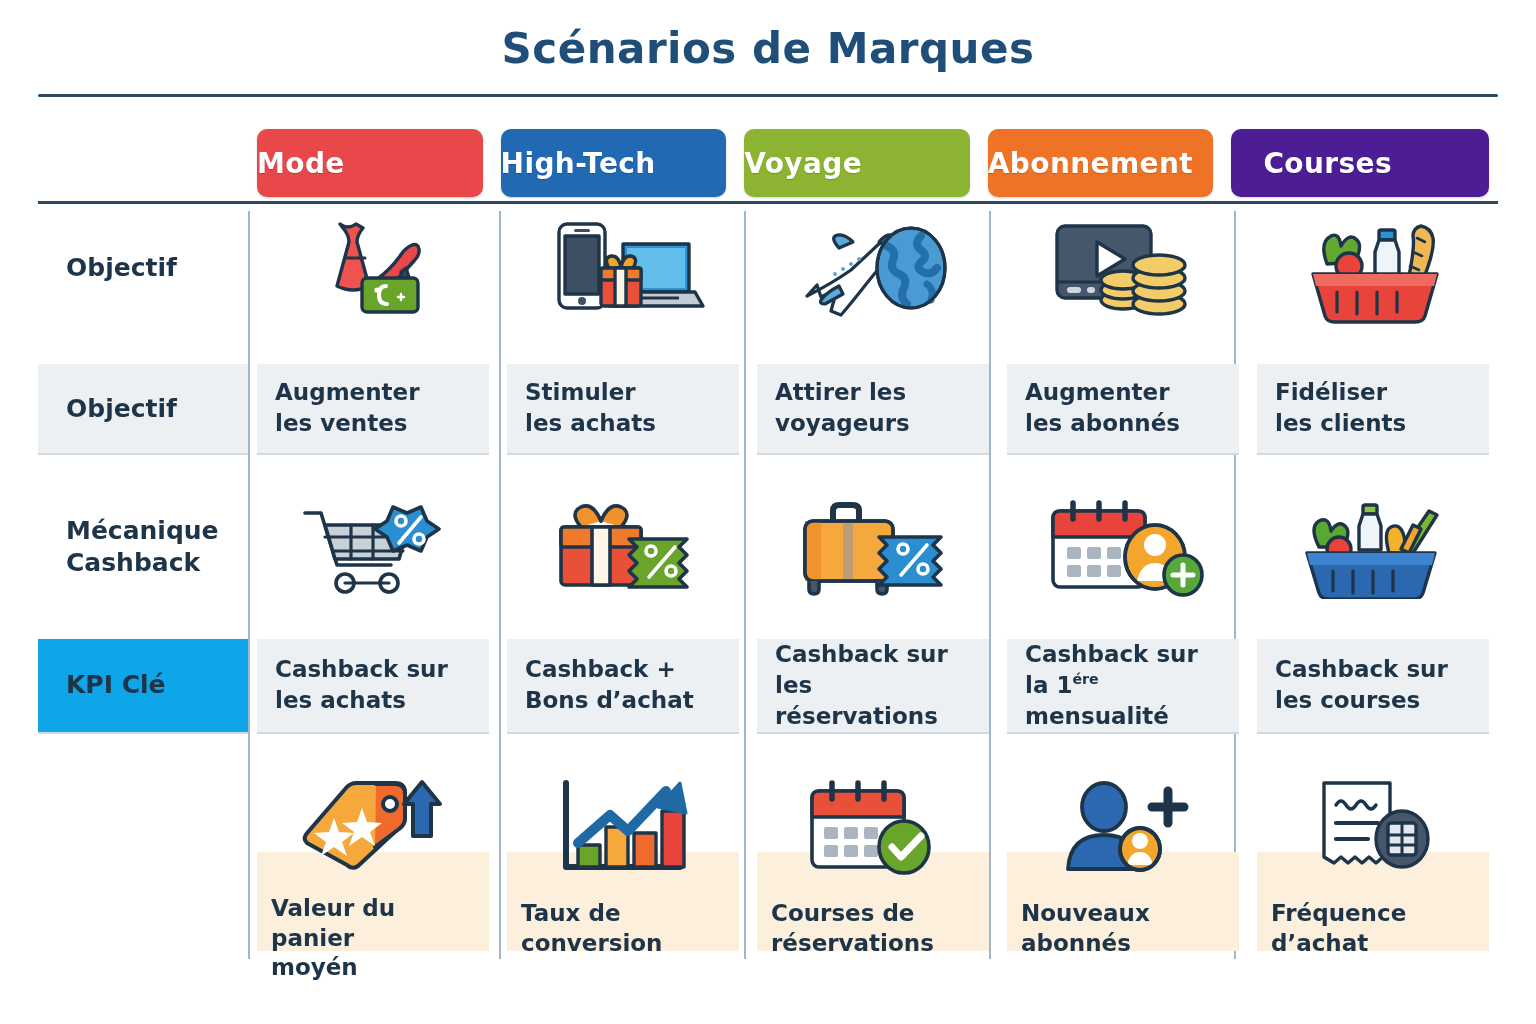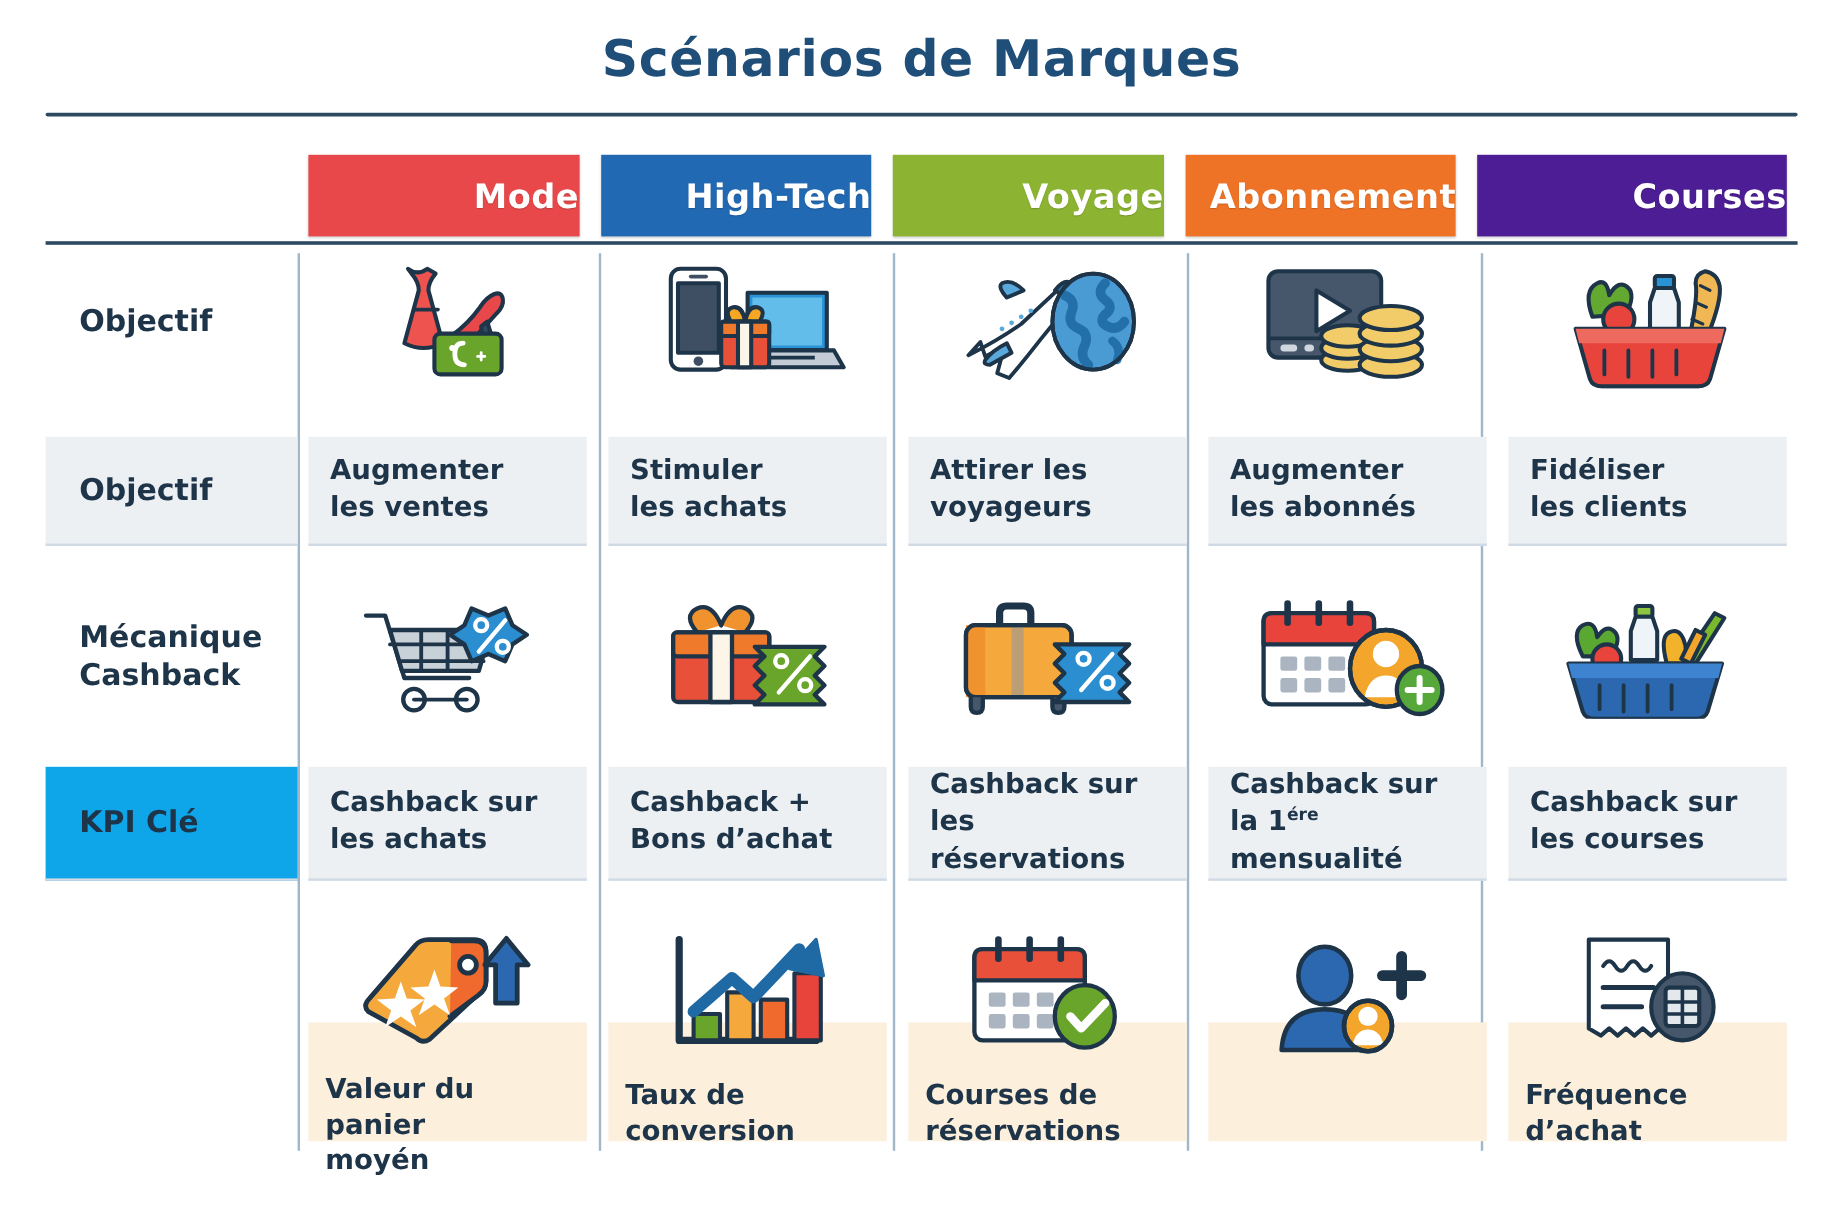--- a/index.html
+++ b/index.html
@@ -54,22 +54,22 @@
   }
   .head-spacer {
     width: 210px;
     flex: 0 0 210px;
   }
   .head-cell {
     flex: 1 1 0;
     margin: 0 9px;
     display: flex;
     align-items: center;
-    justify-content: flex-end;
-    border-radius: 0;
+    justify-content: flex-start;
+    border-radius: 10px;
     box-shadow: 0 1px 2px rgba(0,0,0,.18);
   }
   .head-cell span {
     font-size: 28px;
     font-weight: 700;
     color: #ffffff;
     letter-spacing: .4px;
     text-shadow: 0 1px 1px rgba(0,0,0,.18);
   }
 
@@ -533,20 +533,21 @@
                 <ellipse cx="56" cy="30" rx="22" ry="24" fill="#2b68b0"></ellipse>
                 <path d="M20 92 q2 -34 36 -34 q34 0 36 34 z" fill="#2b68b0"></path>
                 <ellipse cx="92" cy="72" rx="20" ry="21" fill="#f3a52c"></ellipse>
                 <circle cx="92" cy="64" r="8" fill="#ffffff" stroke="none"></circle>
                 <path d="M79 88 q3 -13 13 -13 q10 0 13 13" fill="#ffffff" stroke="none"></path>
                 <ellipse cx="92" cy="72" rx="20" ry="21" fill="none"></ellipse>
                 <path d="M120 14 v32 M104 30 h32" stroke-width="9"></path>
               </g>
             </svg>
           </div>
+          <div class="cap">Nouveaux abonnés</div>
         </div>
 
         <div class="last-icon-cell">
           <div class="ico">
             <svg width="150" height="100" viewBox="0 0 150 100">
               <g stroke="#1d3449" stroke-width="3.4" stroke-linejoin="round" stroke-linecap="round">
                 <path d="M26 6 h66 v80 l-7 -6 l-7 6 l-7 -6 l-7 6 l-7 -6 l-7 6 l-7 -6 l-7 6 l-10 -6 z" fill="#ffffff"></path>
                 <path d="M38 28 q5 -8 10 0 q5 8 10 0 q5 -8 10 0 q5 8 10 0" fill="none" stroke-width="3.4"></path>
                 <path d="M38 46 h42 M38 62 h32" stroke-width="4.2"></path>
                 <ellipse cx="104" cy="62" rx="26" ry="28" fill="#46566b"></ellipse>

